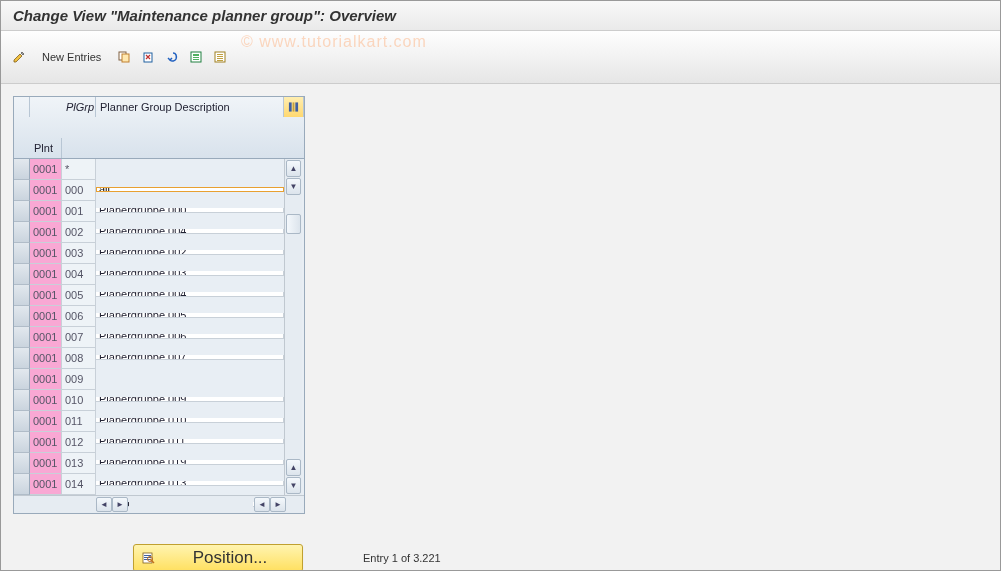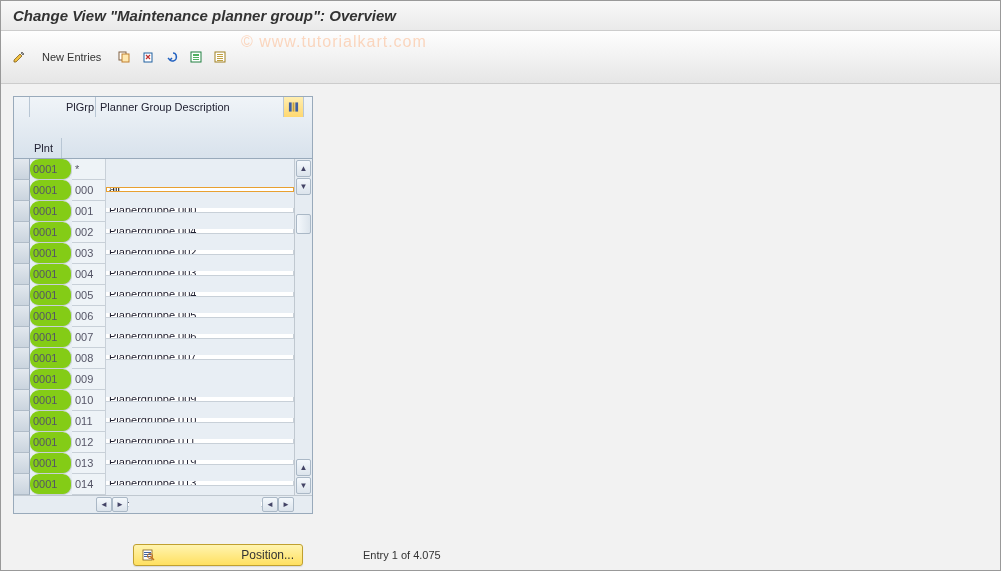--- a/index.html
+++ b/index.html
@@ -79,21 +79,21 @@
       padding: 3px 4px;
       border-right: 1px solid #b8c6d4;
       font-size: 11px;
       color: #223;
       display: flex;
       align-items: center;
       height: 20px;
     }
     .col-sel { width: 16px; }
     .col-plnt { width: 32px; margin-top: 41px; }
-    .col-plgrp { width: 34px; }
+    .col-plgrp { width: 34px; font-style: italic; }
     .col-desc { width: 188px; }
     .col-cfg { width: 20px; justify-content: center; background: linear-gradient(to bottom, #ffeeb0, #ffd870); }
     .table-body { }
     .tr-row {
       display: flex;
       height: 21px;
     }
     .td-cell {
       border-right: 1px solid #c8d0d8;
       border-bottom: 1px solid #c8d0d8;
@@ -104,21 +104,21 @@
       display: flex;
       align-items: center;
       overflow: hidden;
     }
     .td-sel {
       width: 16px;
       background: linear-gradient(to bottom, #e2e8ee, #cad4de);
       border-bottom-color: #b0bcc8;
       border-right-color: #9ab;
     }
-    .td-plnt { width: 42px; background: #84cc16; color: #556; border-radius: 9px; }
+    .td-plnt { width: 32px; background: #f9a8d4; color: #556; }
     .td-plgrp { width: 34px; background: #eef3f7; color: #556; }
     .td-desc { width: 188px; margin-top: 28px; }
     .td-desc.first-row { outline: 1px solid #e8a030; outline-offset: -1px; background: #fff; }
     .td-desc input {
       border: none;
       outline: none;
       width: 100%;
       font-size: 11px;
       font-family: inherit;
       background: transparent;
@@ -200,22 +200,22 @@
       border: 1px solid #c0a030;
       border-radius: 3px;
       padding: 3px 8px;
       width: 170px;
       cursor: pointer;
       gap: 10px;
       box-shadow: 0 1px 1px rgba(0,0,0,0.1);
     }
     .position-btn .pb-label {
       flex: 1;
-      text-align: right;
-      font-size: 12px;
+      text-align: center;
+      font-size: 17px;
       color: #333;
     }
     .entry-text { font-size: 11px; color: #333; }
     svg { display: block; }
   </style>
 </head>
 <body>
 
 <div class="title-bar">Change View "Maintenance planner group": Overview</div>
 
@@ -412,15 +412,15 @@
           <rect x="1" y="2" width="9" height="10" fill="#fff" stroke="#806020" stroke-width="0.8"></rect>
           <rect x="2" y="4" width="7" height="1" fill="#4060a0"></rect>
           <rect x="2" y="6" width="7" height="1" fill="#4060a0"></rect>
           <rect x="2" y="8" width="7" height="1" fill="#4060a0"></rect>
           <path d="M8 8 L12 12" stroke="#c07020" stroke-width="1.5"></path>
           <circle cx="8" cy="8" r="2.5" fill="none" stroke="#c07020" stroke-width="1"></circle>
         </svg>
       </span>
       <span class="pb-label">Position...</span>
     </div>
-    <span class="entry-text">Entry 1 of 4.075</span>
+    <span class="entry-text">Entry 1 of 3.221</span>
   </div>
 </div>
 
 </body></html>

